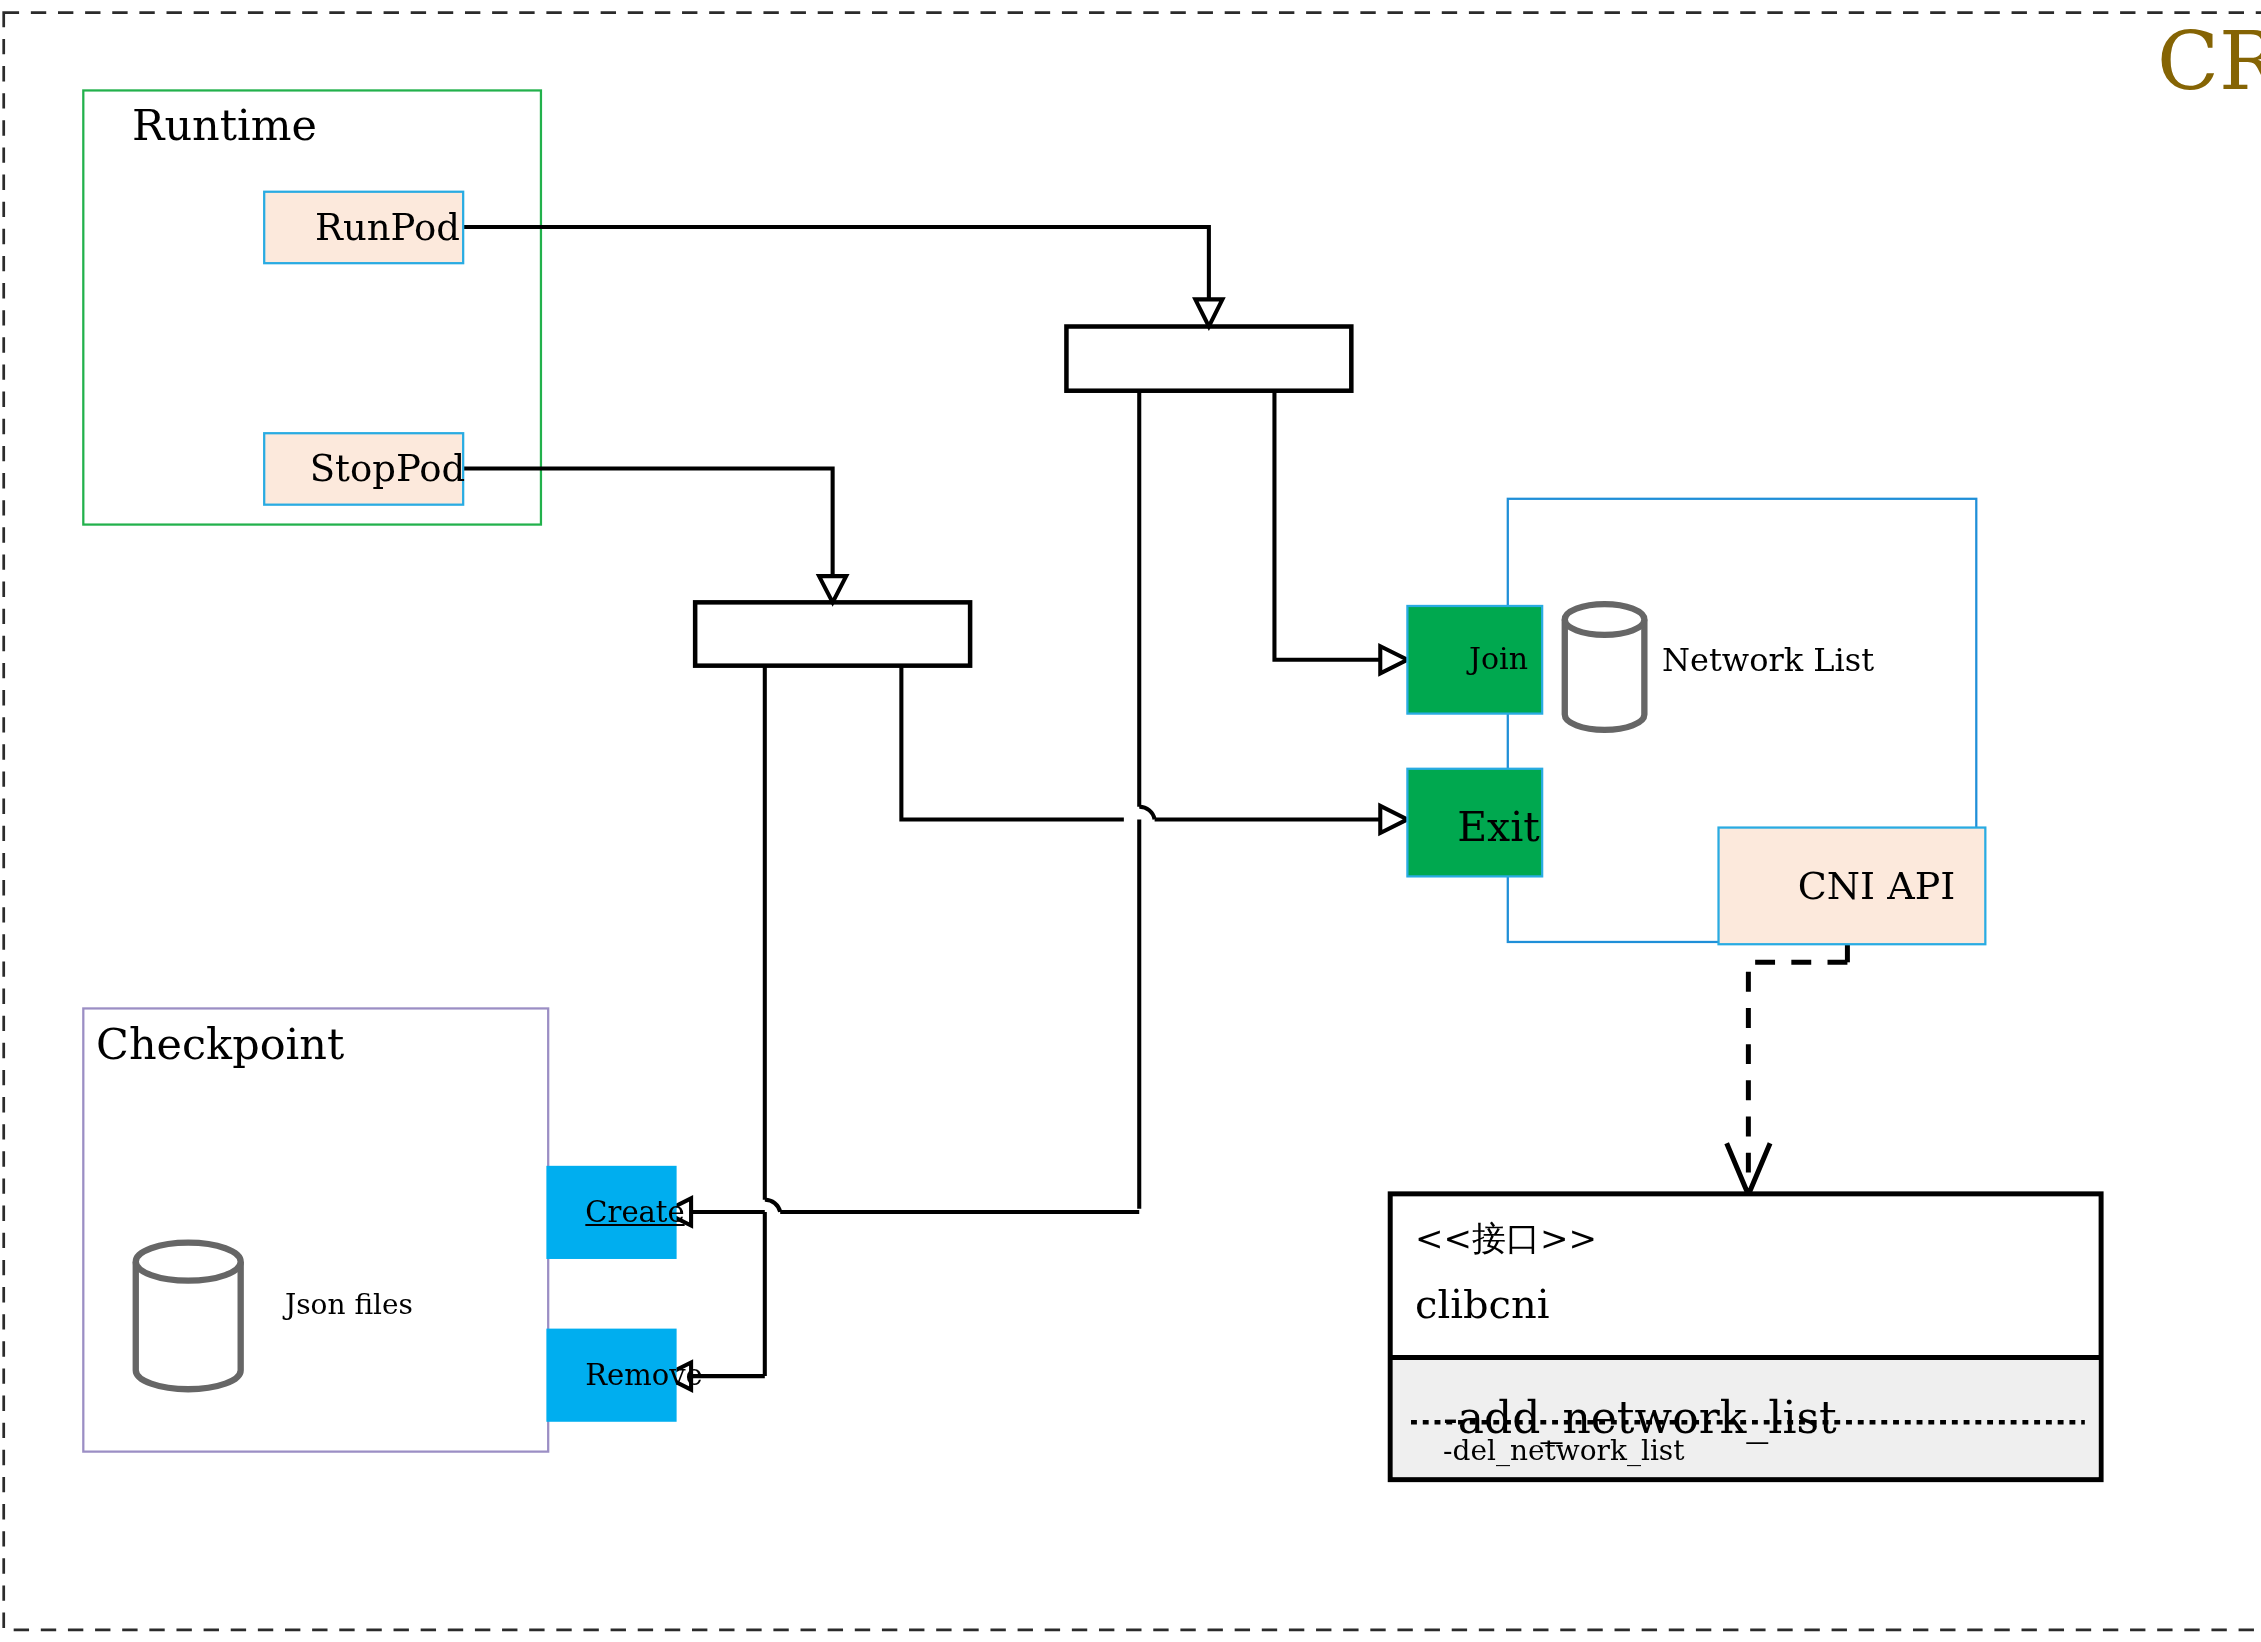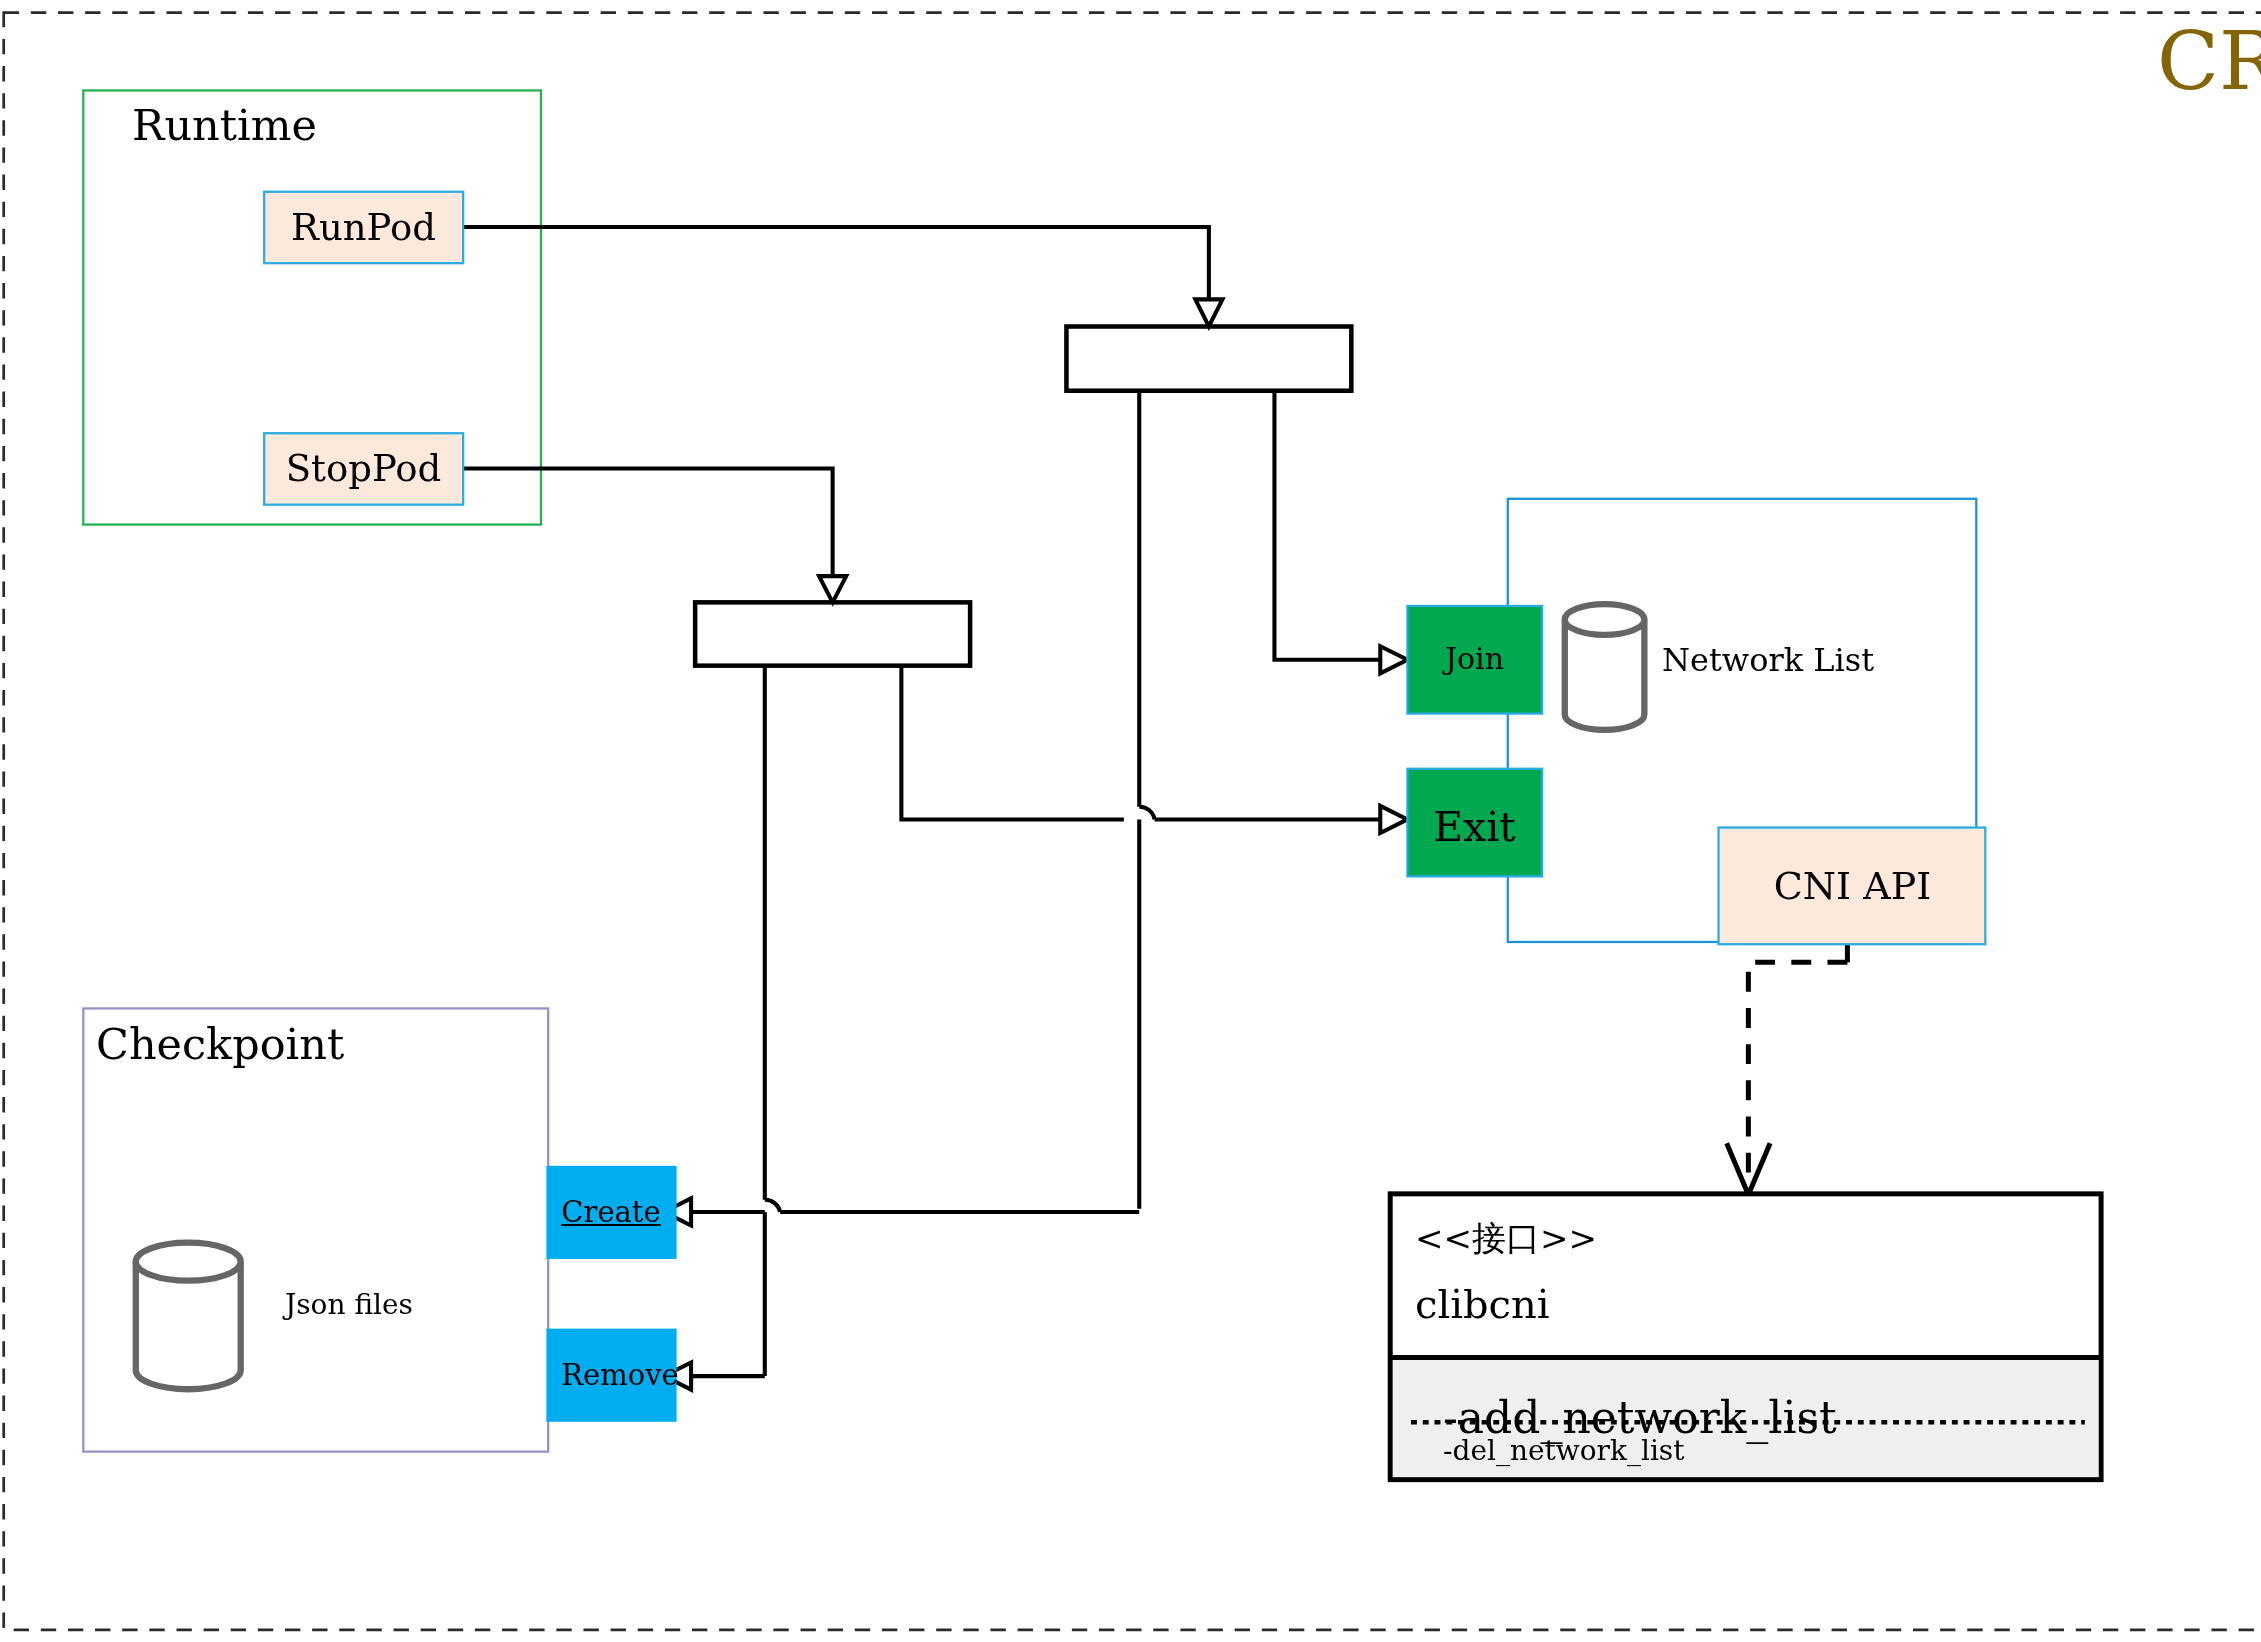--- a/index.html
+++ b/index.html
@@ -25,21 +25,21 @@
     width: 2335px;
     height: 1642px;
   }
   .lbl {
     position: absolute;
     white-space: pre;
     color: #000000;
     line-height: 1;
   }
   .serif  { font-family: "DejaVu Serif", "Liberation Serif", serif; }
-  .center { text-align: center; }
+  .center { text-align: center; margin-left: 24px; }
 </style>
 </head>
 <body>
 
 <div id="stage">
 
   <svg id="canvas" viewBox="0 0 5163 3631" xmlns="http://www.w3.org/2000/svg">
     <defs>
       <marker id="hollowTriRight" markerWidth="16" markerHeight="14" refX="15" refY="7" orient="auto" markerUnits="userSpaceOnUse">
         <path d="M1,1 L15,7 L1,13 Z" fill="#ffffff" stroke="#000000" stroke-width="1.6"></path>

